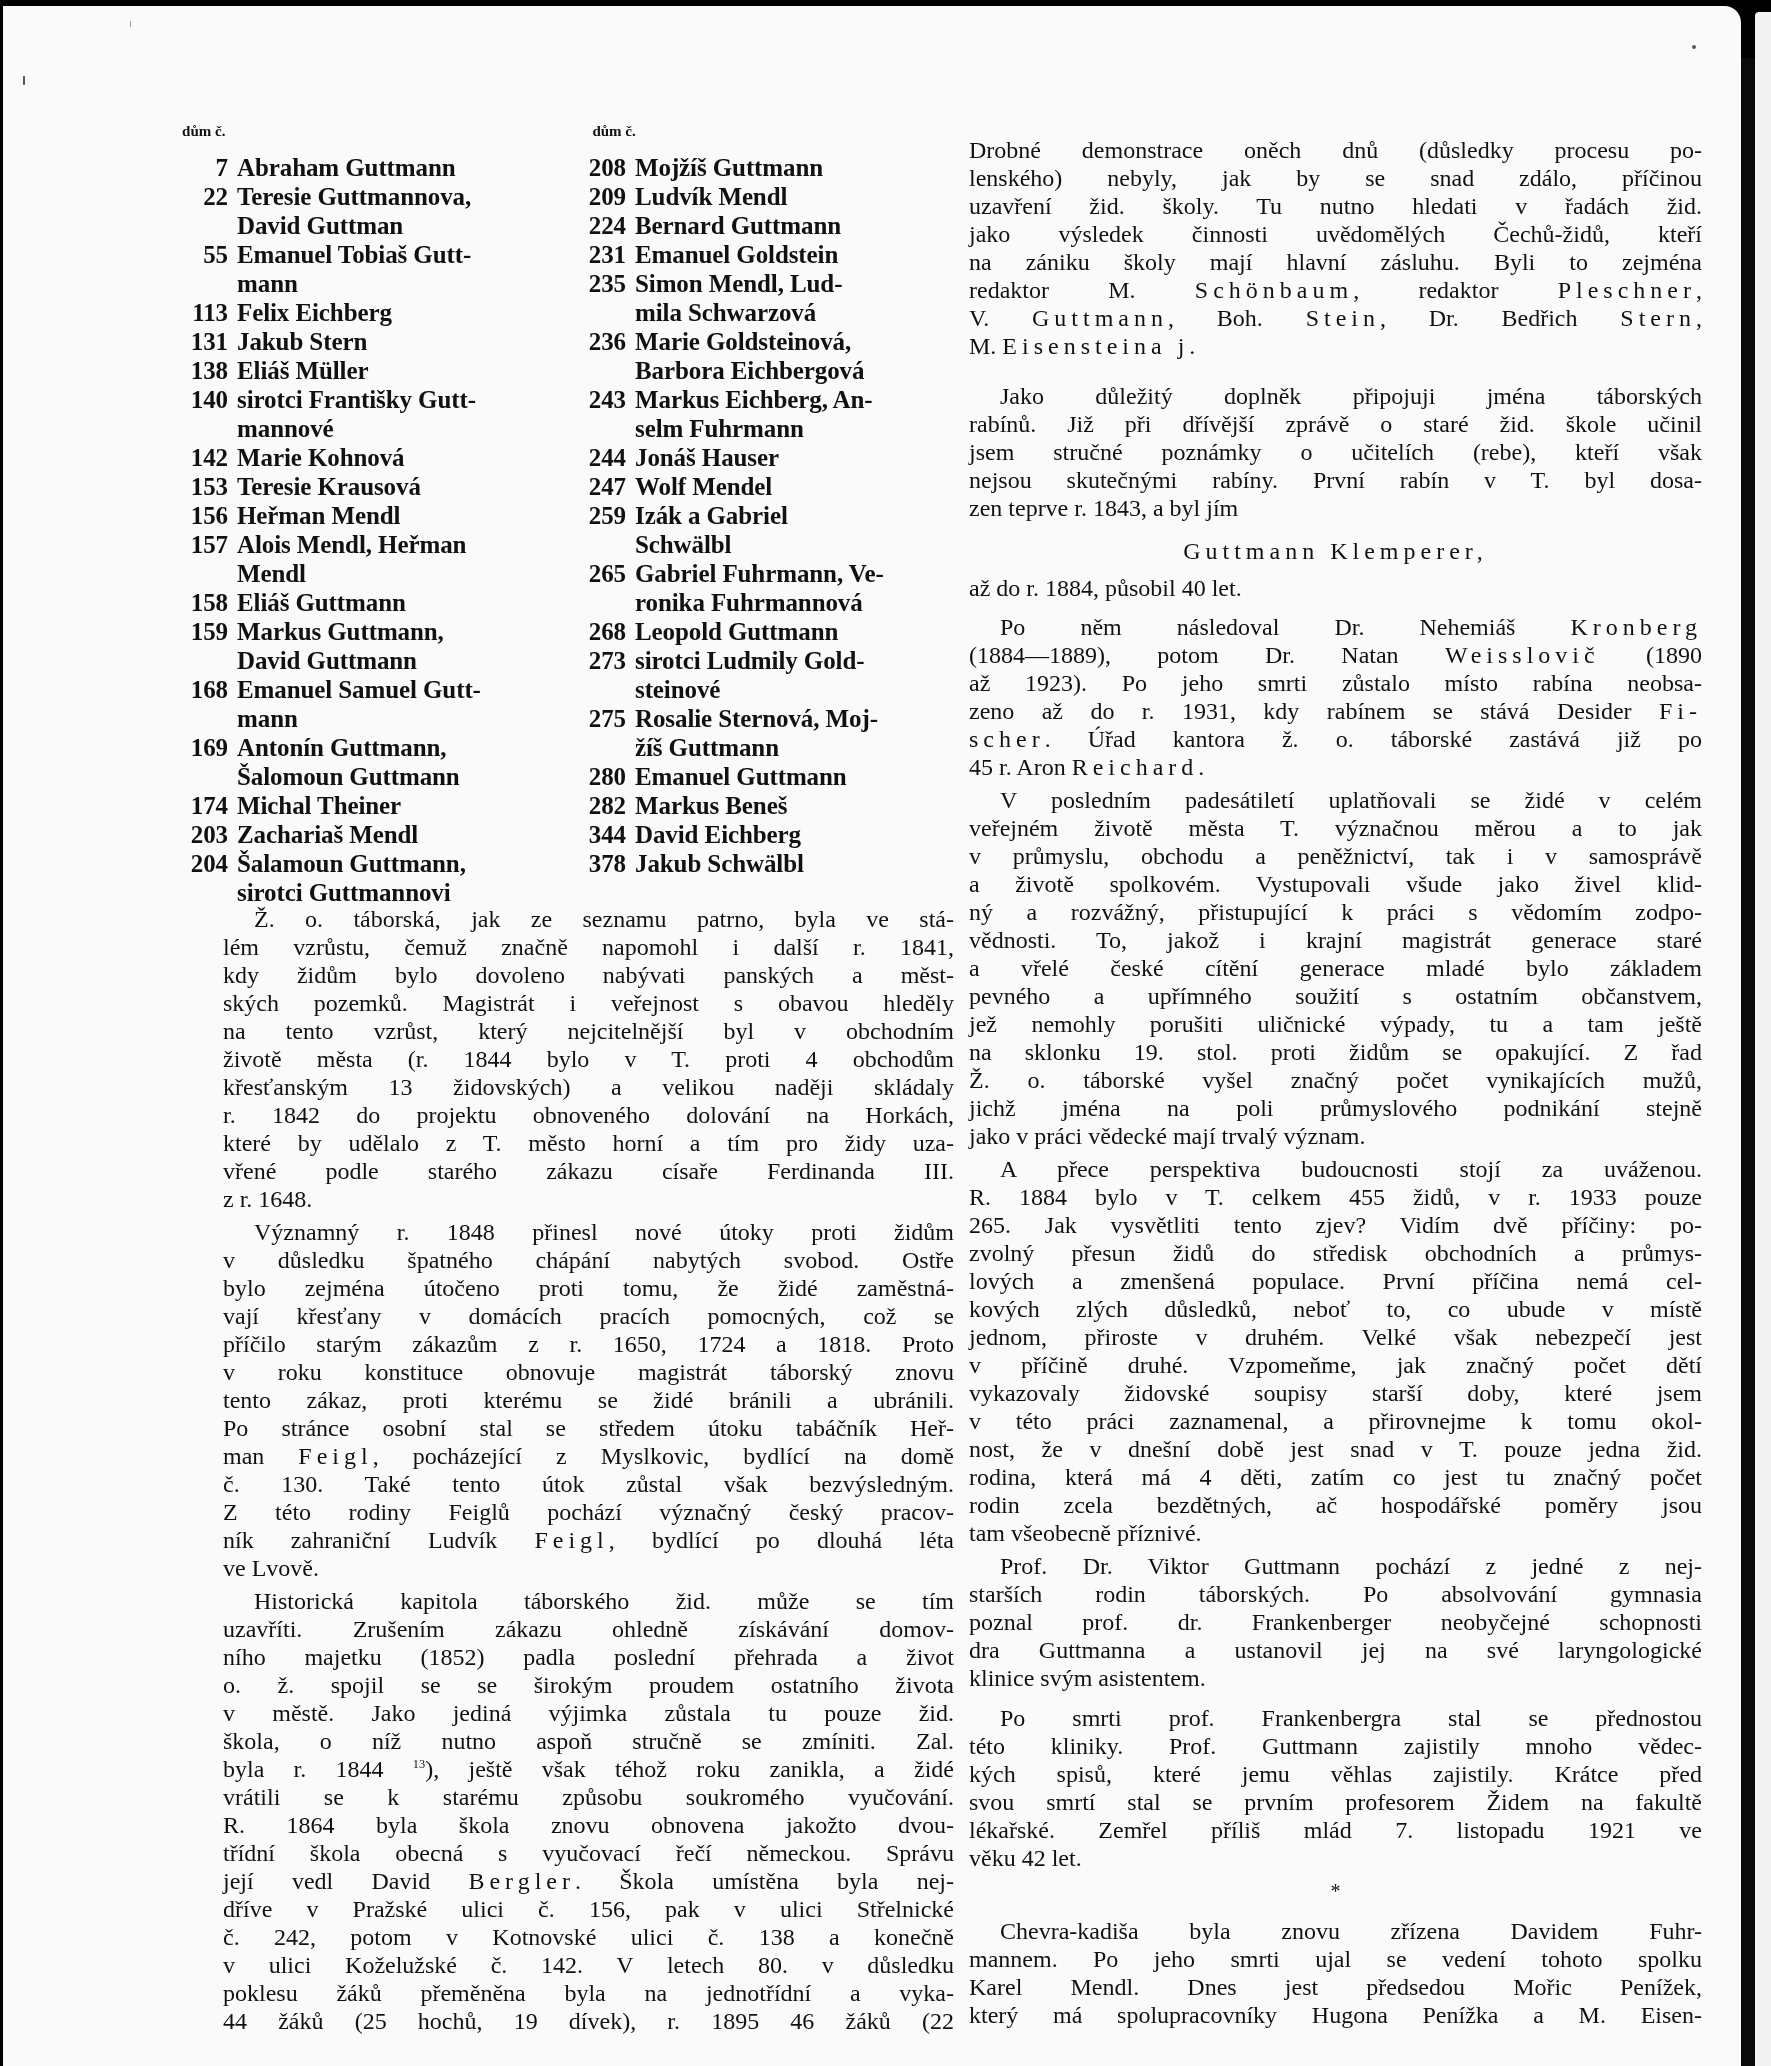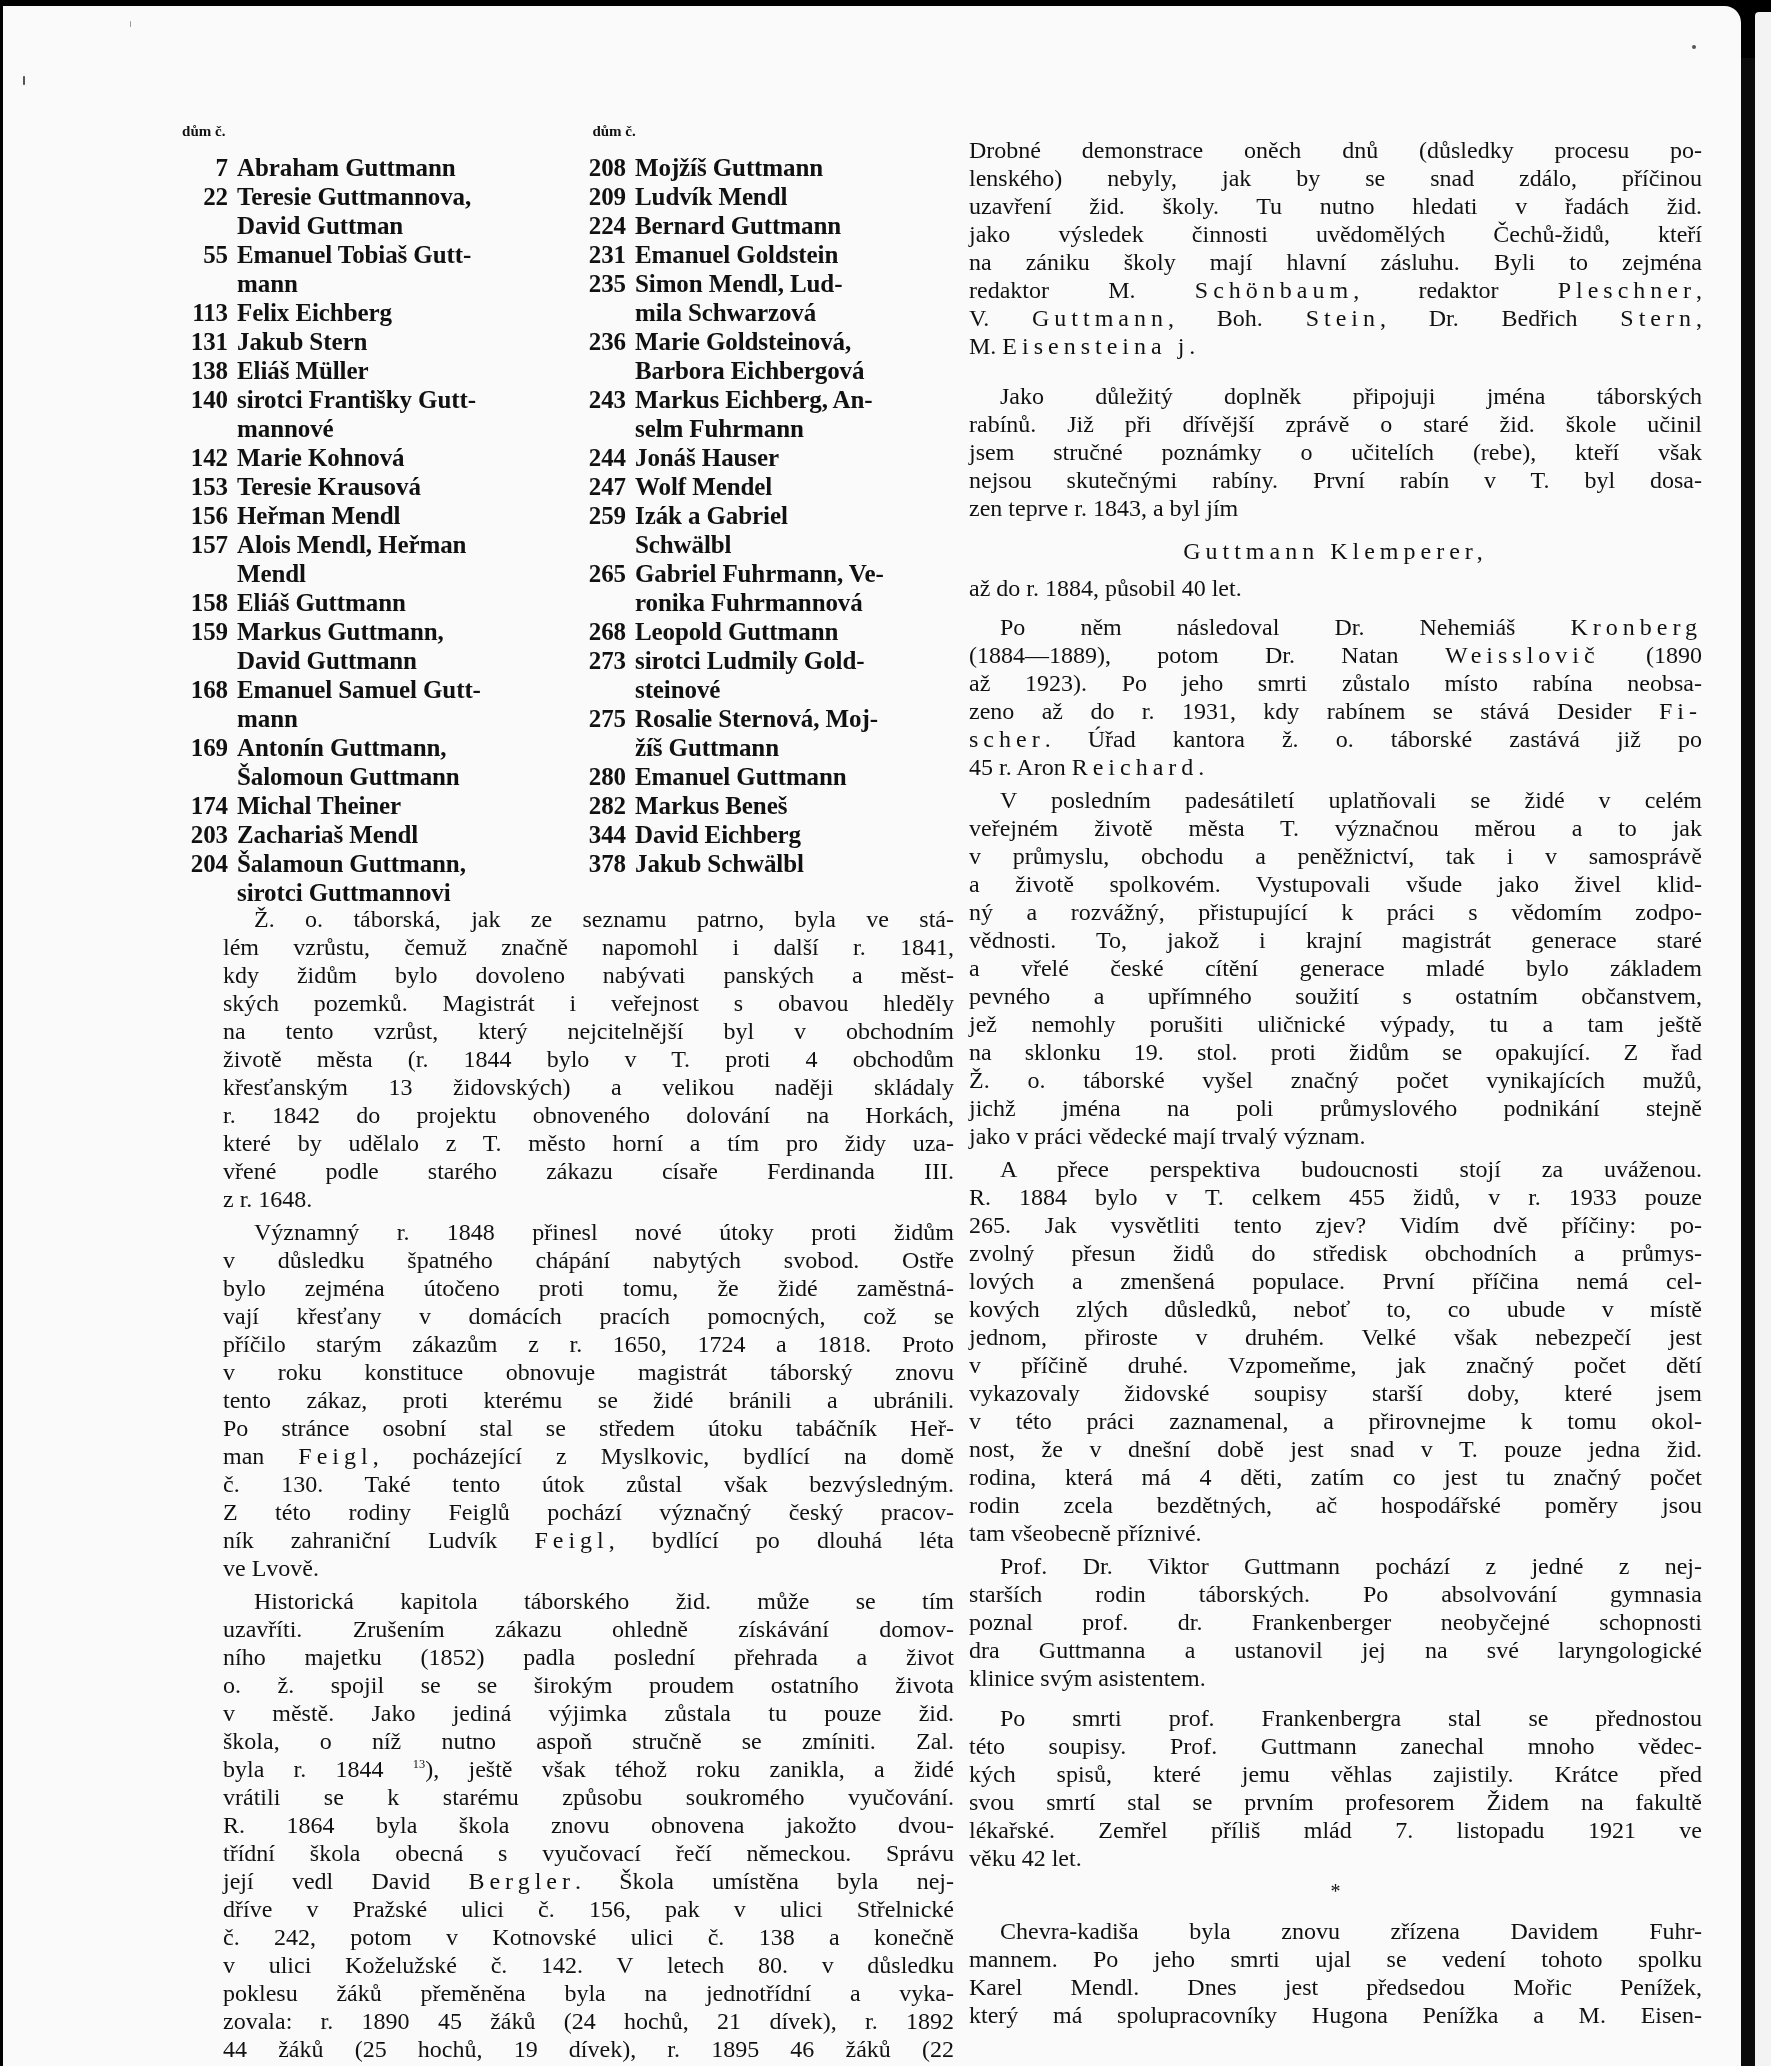--- a/index.html
+++ b/index.html
@@ -257,21 +257,20 @@
     <span class="line">škola, o níž nutno aspoň stručně se zmíniti. Zal.</span>
     <span class="line"><span>byla r. 1844</span> <sup class="fn">13</sup><span>), ještě však téhož roku zanikla, a židé</span></span>
     <span class="line">vrátili se k starému způsobu soukromého vyučování.</span>
     <span class="line">R. 1864 byla škola znovu obnovena jakožto dvou-</span>
     <span class="line">třídní škola obecná s vyučovací řečí německou. Správu</span>
     <span class="line"><span>její vedl David </span><span class="spaced">Bergler</span><span>. Škola umístěna byla nej-</span></span>
     <span class="line">dříve v Pražské ulici č. 156, pak v ulici Střelnické</span>
     <span class="line">č. 242, potom v Kotnovské ulici č. 138 a konečně</span>
     <span class="line">v ulici Koželužské č. 142. V letech 80. v důsledku</span>
     <span class="line">poklesu žáků přeměněna byla na jednotřídní a vyka-</span>
-    <span class="line">zovala: r. 1890 45 žáků (24 hochů, 21 dívek), r. 1892</span>
     <span class="line">44 žáků (25 hochů, 19 dívek), r. 1895 46 žáků (22</span>
 
   </div>
 </div>
 
 <div class="body-col right">
   <div class="para">
     <span class="line">Drobné demonstrace oněch dnů (důsledky procesu po-</span>
     <span class="line">lenského) nebyly, jak by se snad zdálo, příčinou</span>
     <span class="line">uzavření žid. školy. Tu nutno hledati v řadách žid.</span>
@@ -340,21 +339,21 @@
   <div class="para">
       <span class="line indent">Prof. Dr. Viktor Guttmann pochází z jedné z nej-</span>
       <span class="line">starších rodin táborských. Po absolvování gymnasia</span>
       <span class="line">poznal prof. dr. Frankenberger neobyčejné schopnosti</span>
       <span class="line">dra Guttmanna a ustanovil jej na své laryngologické</span>
       <span class="line last">klinice svým asistentem.</span>
     </div>
   <div class="gap-sm"></div>
   <div class="para">
       <span class="line indent">Po smrti prof. Frankenbergra stal se přednostou</span>
-      <span class="line">této soupisy. Prof. Guttmann zanechal mnoho vědec-</span>
+      <span class="line">této kliniky. Prof. Guttmann zajistily mnoho vědec-</span>
       <span class="line">kých spisů, které jemu věhlas zajistily. Krátce před</span>
       <span class="line">svou smrtí stal se prvním profesorem Židem na fakultě</span>
       <span class="line">lékařské. Zemřel příliš mlád 7. listopadu 1921 ve</span>
       <span class="line last">věku 42 let.</span>
     </div>
 
   <span class="separator">*</span>
 
   <div class="para">
       <span class="line indent">Chevra-kadiša byla znovu zřízena Davidem Fuhr-</span>

